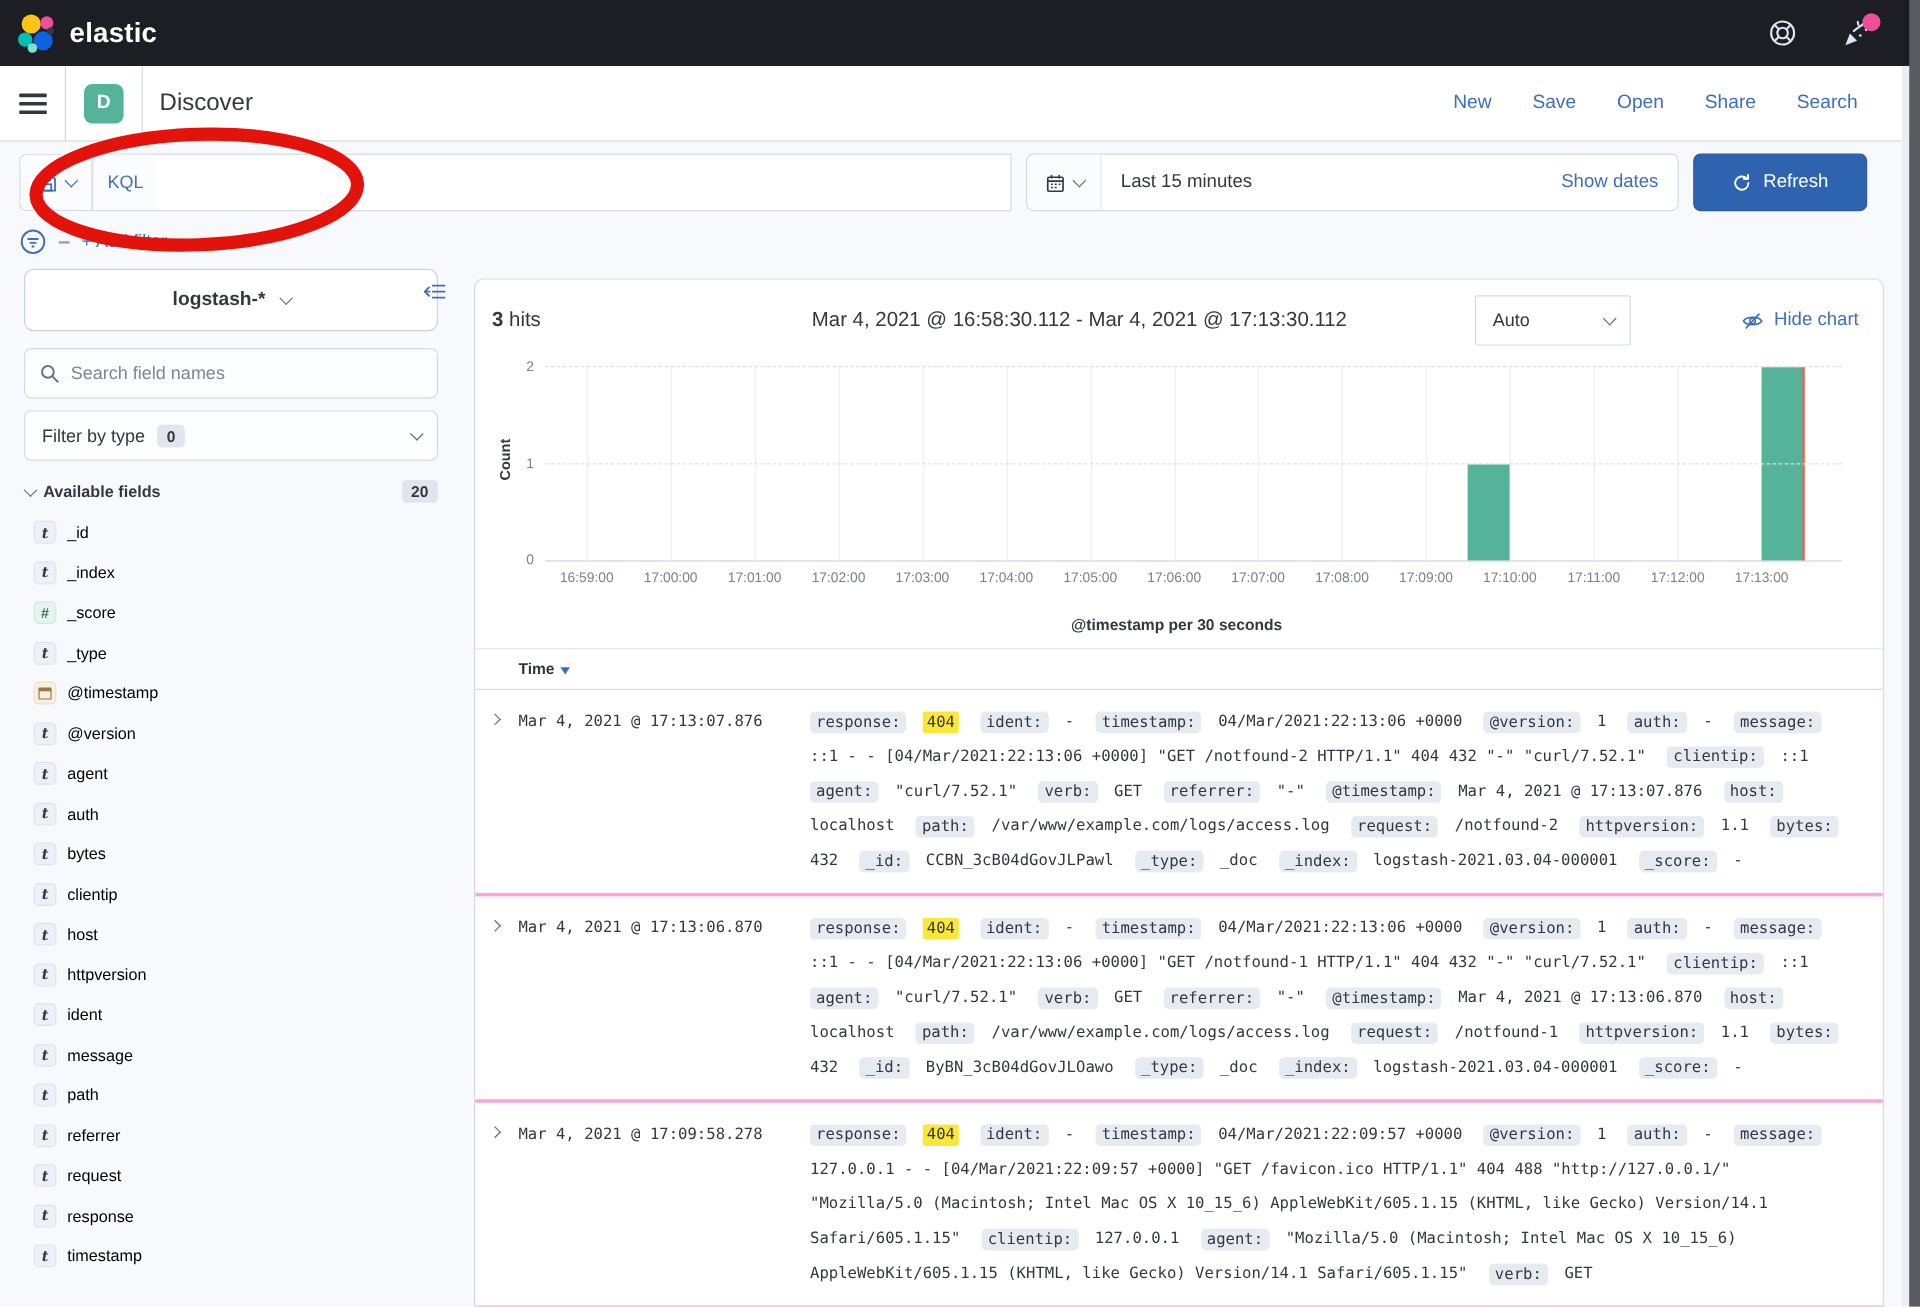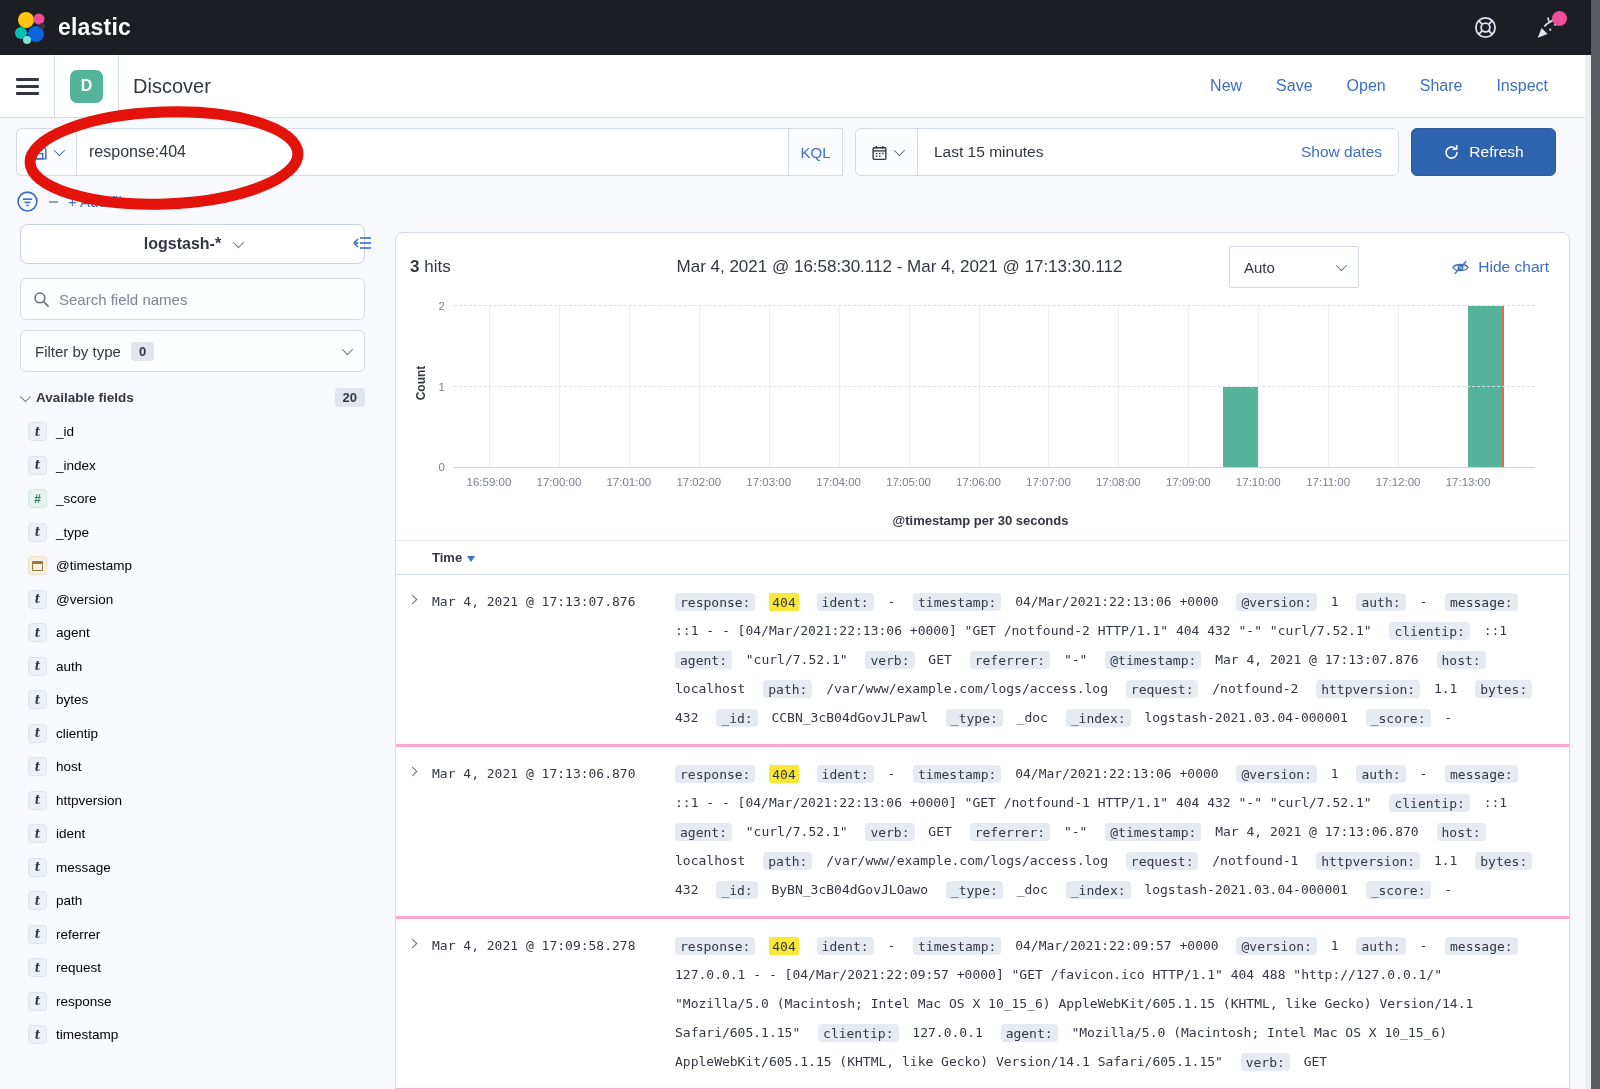--- a/index.html
+++ b/index.html
@@ -43,21 +43,21 @@
   .show-dates { margin-left:auto; padding-right:16px; color:#3D6FBE; font-size:15.5px; cursor:pointer; }
   .refresh-btn { margin-left:12px; width:145px; background:#2E63B0; border:1px solid #2A5AA0; border-radius:6px; color:#fff; font-size:15.5px; font-weight:500; display:flex; align-items:center; justify-content:center; gap:9px; cursor:pointer; }
 
   
   .filterbar { position:absolute; top:72px; left:16px; display:flex; align-items:center; gap:10px; }
   .filter-dash { width:9px; height:2px; background:#98A2B3; }
   .add-filter { color:#3D6FBE; font-size:15px; cursor:pointer; }
 
   
   .sidebar { position:absolute; top:106px; left:20px; width:345px; }
-  .index-box { height:40px; border:1px solid #CBD2DF; border-radius:8px; background:#fff; display:flex; align-items:center; justify-content:center; gap:12px; cursor:pointer; }
+  .index-box { height:52px; border:1px solid #CBD2DF; border-radius:8px; background:#fff; display:flex; align-items:center; justify-content:center; gap:12px; cursor:pointer; }
   .index-name { font-size:16px; font-weight:700; }
   .collapse-btn { position:absolute; top:116px; left:352px; color:#3D6FBE; cursor:pointer; }
   .fsearch { margin-top:14px; height:42px; border:1px solid #D3DAE6; border-radius:6px; background:#FDFEFF; display:flex; align-items:center; gap:9px; padding:0 12px; color:#8B919E; }
   .fsearch-ph { font-size:15px; color:#7E8593; }
   .ftype { margin-top:10px; height:42px; border:1px solid #D3DAE6; border-radius:6px; background:#FDFEFF; display:flex; align-items:center; padding:0 14px; cursor:pointer; font-size:15px; }
   .badge { background:#E0E5EE; border-radius:4px; font-size:13px; font-weight:700; padding:2px 8px; color:#343741; }
   .ftype .badge { margin-left:10px; }
   .ftype .chev { margin-left:auto; }
   .avail-hdr { margin-top:16px; display:flex; align-items:center; gap:8px; }
   .avail-hdr .lbl { font-size:13.5px; font-weight:700; }
@@ -164,37 +164,36 @@
     </button>
   <div class="app-badge-wrap">
     <div class="app-badge">D</div>
   </div>
   <h1 class="page-title">Discover</h1>
   <nav class="appbar-actions">
     <a>New</a>
     <a>Save</a>
     <a>Open</a>
     <a>Share</a>
-    <a>Inspect</a>
+    <a>Search</a>
   </nav>
 </div>
 
 <div class="content">
 
   <div class="querybar">
     <div class="save-group">
       <svg width="17" height="17" viewBox="0 0 16 16" fill="none" stroke="#3D6FBE" stroke-width="1.4">
         <path d="M2 2 h9 l3 3 v9 h-12 z"></path>
           <path d="M5 2 v4 h5 v-4"></path>
           <rect x="5" y="9" width="6" height="5"></rect>
       </svg>
       <span class="chev blue"></span>
     </div>
     <div class="query-input">
-      <span class="query-text">response:404</span>
       <span class="kql">KQL</span>
     </div>
     <div class="date-group">
       <span class="cal-seg">
         <svg width="17" height="17" viewBox="0 0 16 16" fill="none" stroke="#343741" stroke-width="1.3">
           <rect x="2" y="3.5" width="12" height="11" rx="1"></rect>
             <line x1="2" y1="6.5" x2="14" y2="6.5"></line>
           <line x1="5" y1="1.8" x2="5" y2="4.4"></line>
             <line x1="11" y1="1.8" x2="11" y2="4.4"></line>
           <line x1="4.5" y1="9" x2="6" y2="9"></line>

